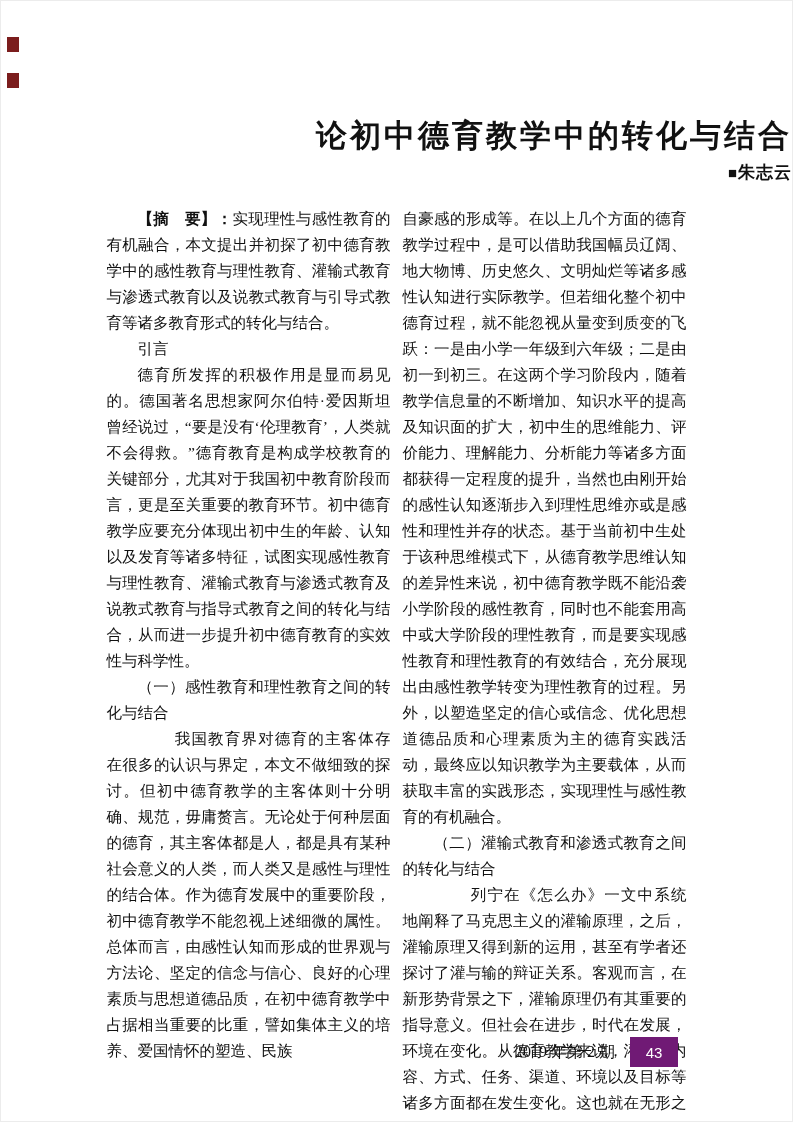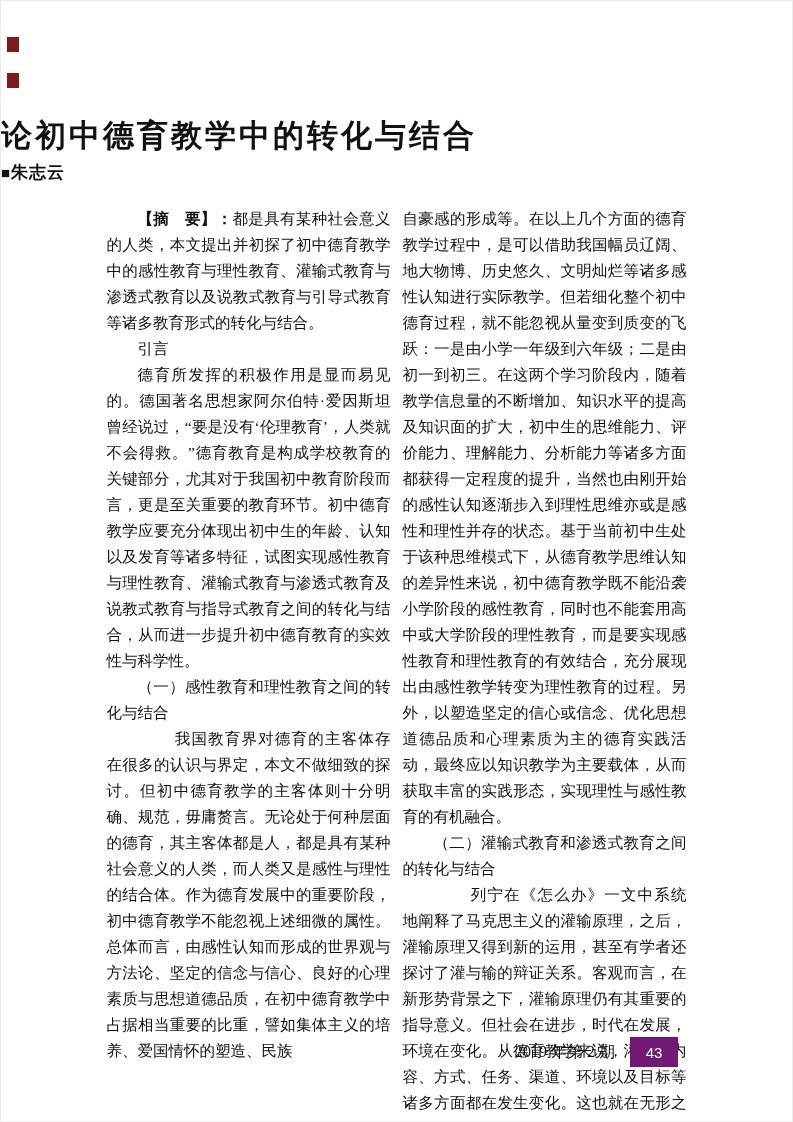--- a/index.html
+++ b/index.html
@@ -11,21 +11,21 @@
     border:1px solid #ececec;
     overflow:hidden;
     font-family:"Liberation Serif","DejaVu Serif",serif;
     color:#111111;
   }
   
   .scan-mark{position:absolute;left:6px;width:12px;height:15px;background:#7b1d1d;}
   .scan-mark.m1{top:36px;}
   .scan-mark.m2{top:72px;}
 
-  header{ text-align:left; padding-top:110px; }
+  header{ text-align:right; padding-top:110px; }
   .title{
     font-size:31px;
     font-weight:bold;
     letter-spacing:3px;
     line-height:50px;
     font-family:"Liberation Serif","DejaVu Serif",serif;
   }
   .author{
     font-size:17px;
     font-weight:bold;
@@ -78,21 +78,21 @@
   <span class="scan-mark m2"></span>
 
   <header>
     <div class="title">论初中德育教学中的转化与结合</div>
     <div class="author"><span class="bullet">■</span><span>朱志云</span></div>
   </header>
 
   <div class="columns">
 
     <div class="col">
-      <p><span class="label-bold">【摘　要】：</span><span>都是具有某种社会意义的人类，本文提出并初探了初中德育教学中的感性教育与理性教育、灌输式教育与渗透式教育以及说教式教育与引导式教育等诸多教育形式的转化与结合。</span></p>
+      <p><span class="label-bold">【摘　要】：</span><span>实现理性与感性教育的有机融合，本文提出并初探了初中德育教学中的感性教育与理性教育、灌输式教育与渗透式教育以及说教式教育与引导式教育等诸多教育形式的转化与结合。</span></p>
       <p class="bold">引言</p>
       <p>德育所发挥的积极作用是显而易见的。德国著名思想家阿尔伯特·爱因斯坦曾经说过，“要是没有‘伦理教育’，人类就不会得救。”德育教育是构成学校教育的关键部分，尤其对于我国初中教育阶段而言，更是至关重要的教育环节。初中德育教学应要充分体现出初中生的年龄、认知以及发育等诸多特征，试图实现感性教育与理性教育、灌输式教育与渗透式教育及说教式教育与指导式教育之间的转化与结合，从而进一步提升初中德育教育的实效性与科学性。</p>
       <p>（一）感性教育和理性教育之间的转化与结合</p>
       <p class="indent-4">我国教育界对德育的主客体存在很多的认识与界定，本文不做细致的探讨。但初中德育教学的主客体则十分明确、规范，毋庸赘言。无论处于何种层面的德育，其主客体都是人，都是具有某种社会意义的人类，而人类又是感性与理性的结合体。作为德育发展中的重要阶段，初中德育教学不能忽视上述细微的属性。总体而言，由感性认知而形成的世界观与方法论、坚定的信念与信心、良好的心理素质与思想道德品质，在初中德育教学中占据相当重要的比重，譬如集体主义的培养、爱国情怀的塑造、民族</p>
     </div>
 
     <div class="col">
       <p class="no-indent">自豪感的形成等。在以上几个方面的德育教学过程中，是可以借助我国幅员辽阔、地大物博、历史悠久、文明灿烂等诸多感性认知进行实际教学。但若细化整个初中德育过程，就不能忽视从量变到质变的飞跃：一是由小学一年级到六年级；二是由初一到初三。在这两个学习阶段内，随着教学信息量的不断增加、知识水平的提高及知识面的扩大，初中生的思维能力、评价能力、理解能力、分析能力等诸多方面都获得一定程度的提升，当然也由刚开始的感性认知逐渐步入到理性思维亦或是感性和理性并存的状态。基于当前初中生处于该种思维模式下，从德育教学思维认知的差异性来说，初中德育教学既不能沿袭小学阶段的感性教育，同时也不能套用高中或大学阶段的理性教育，而是要实现感性教育和理性教育的有效结合，充分展现出由感性教学转变为理性教育的过程。另外，以塑造坚定的信心或信念、优化思想道德品质和心理素质为主的德育实践活动，最终应以知识教学为主要载体，从而获取丰富的实践形态，实现理性与感性教育的有机融合。</p>
       <p>（二）灌输式教育和渗透式教育之间的转化与结合</p>
       <p class="indent-4">列宁在《怎么办》一文中系统地阐释了马克思主义的灌输原理，之后，灌输原理又得到新的运用，甚至有学者还探讨了灌与输的辩证关系。客观而言，在新形势背景之下，灌输原理仍有其重要的指导意义。但社会在进步，时代在发展，环境在变化。从德育教学来说，灌输的内容、方式、任务、渠道、环境以及目标等诸多方面都在发生变化。这也就在无形之中要求我们要积极探索</p>

